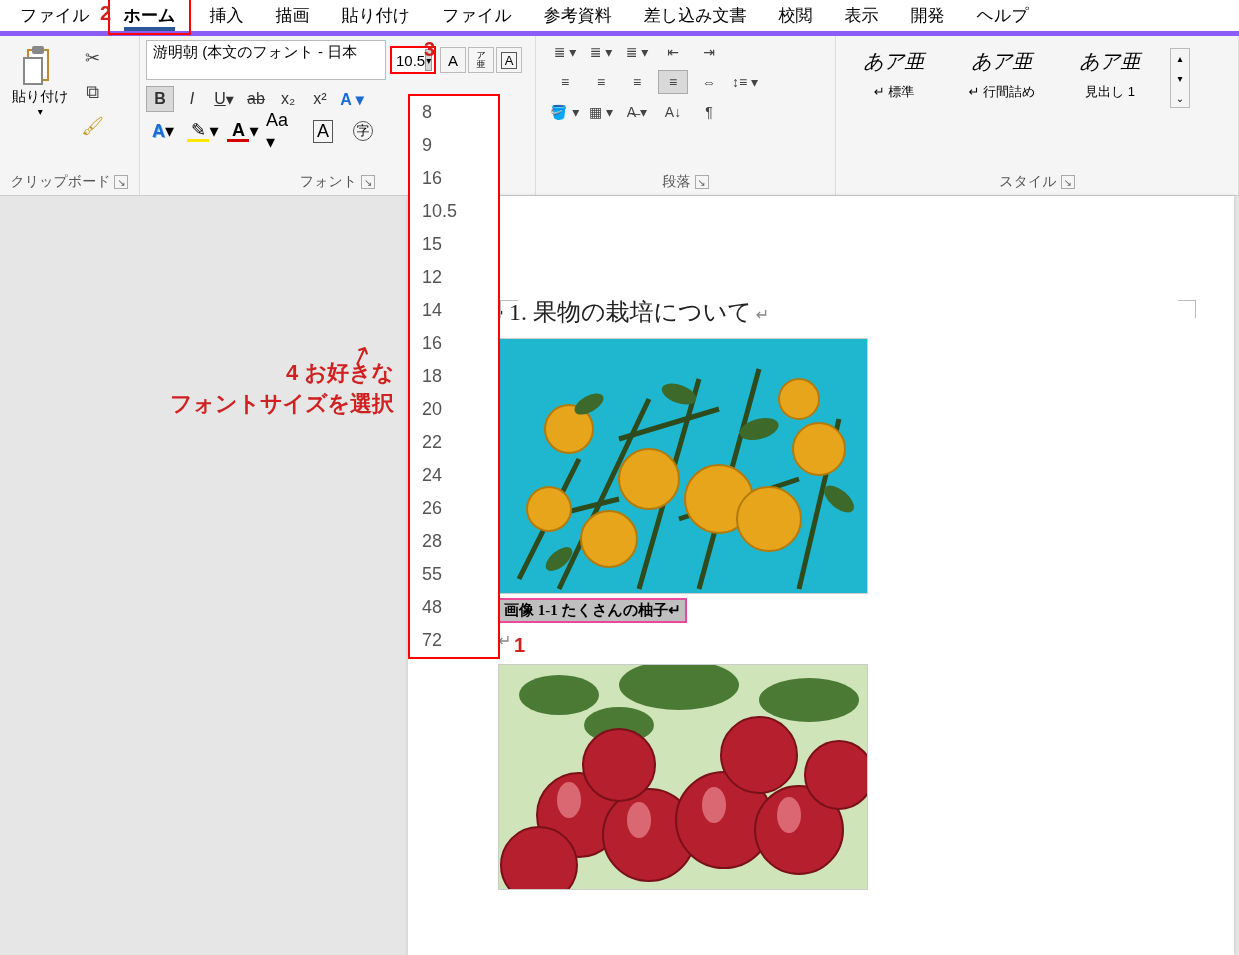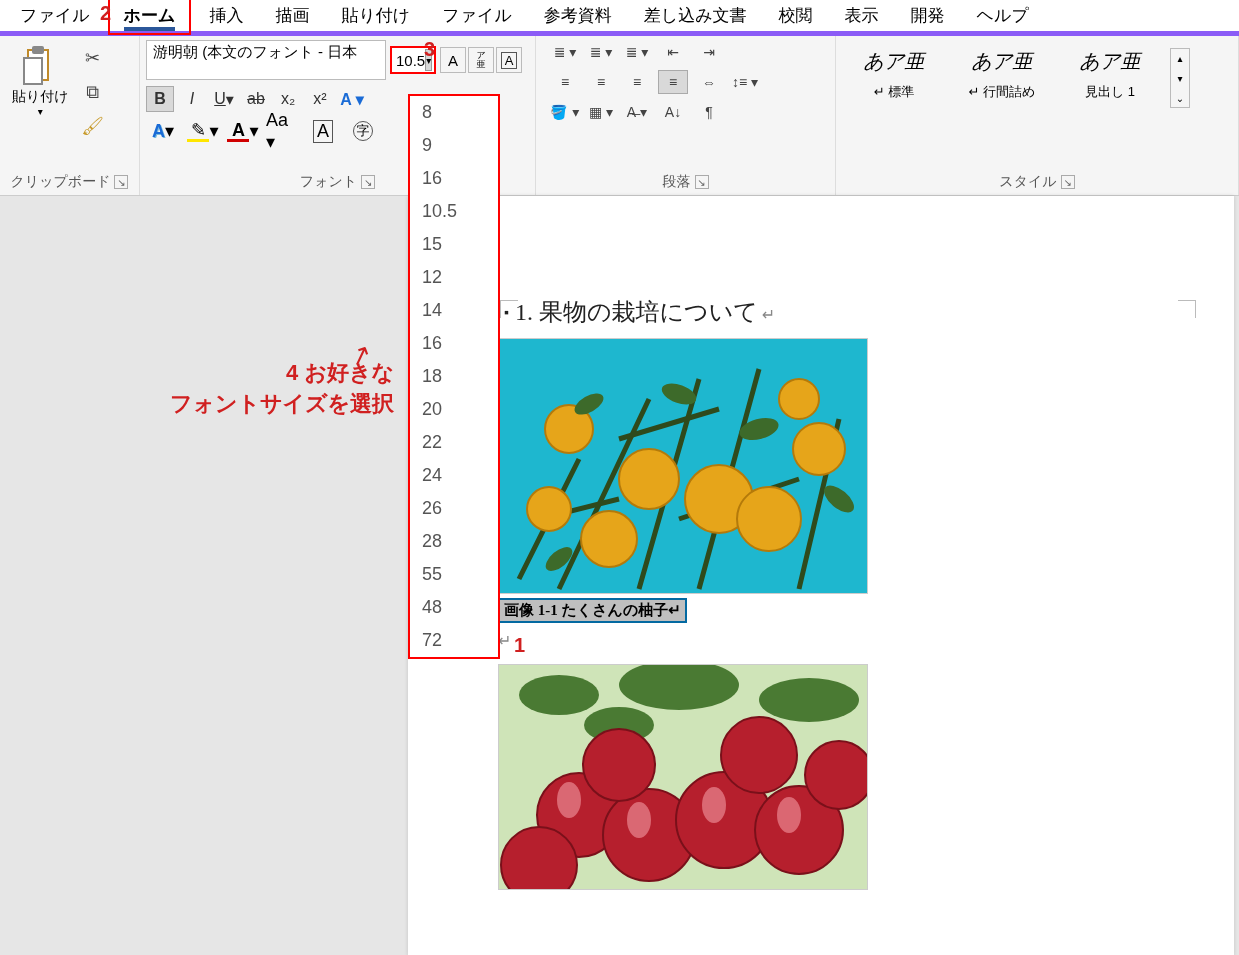--- a/index.html
+++ b/index.html
@@ -49,25 +49,25 @@
   .style-scroll { display:flex; flex-direction:column; gap:2px; border:1px solid #bbb; width:20px;}
   .style-scroll div { height:18px; display:flex; align-items:center; justify-content:center; font-size:10px;}
   
   
   .size-dropdown { position:absolute; top:94px; left:408px; width:92px; background:#fff; border:2px solid red; z-index:50; }
   .size-item { font-size:18px; color:#555; padding:6px 12px; cursor:default; }
   
   
   .doc-area { position:absolute; top:196px; left:0; right:0; bottom:0; background:#e6e6e6; }
   .page { position:absolute; left:408px; top:0; width:826px; background:#fff; min-height:760px; padding:100px 40px 0 90px; box-shadow: 0 0 4px rgba(0,0,0,0.15);}
-  .doc-heading { font-family:"Yu Mincho", serif; font-size:24px; color:#222; margin-bottom:10px;padding-left:6px;}
+  .doc-heading { font-family:"Yu Mincho", serif; font-size:24px; color:#222; margin-bottom:10px;}
   .doc-heading::before { content:"▪"; font-size:14px; margin-right:6px; position:relative; top:-3px;}
   .doc-heading::after { content:"↵"; font-size:16px; color:#888; margin-left:4px;}
   .photo { width:370px; height:256px; background:#2ab0c8; display:block; margin-bottom:4px; border:1px solid #ccc; overflow:hidden; position:relative;}
-  .caption-sel { display:inline-block; background:#bfbfbf; border:2px solid #0369a1; font-family:"Yu Mincho", serif; font-weight:bold; font-size:15px; padding:1px 4px;}
+  .caption-sel { display:inline-block; background:#bfbfbf; border:2px solid #ec4899; font-family:"Yu Mincho", serif; font-weight:bold; font-size:15px; padding:1px 4px;}
   .para-return { font-size:16px; color:#888; display:block; margin:8px 0 14px 0;}
   .photo2 { width:370px; height:226px; background:#3a6b2d; display:block; overflow:hidden; position:relative; border:1px solid #ccc;}
   
   
   .anno { position:absolute; color:#d02020; font-weight:bold; font-size:20px; z-index:100; }
   .anno-arrow { position:absolute; color:#d02020; font-size:26px; z-index:100; transform: rotate(-20deg);}
   .anno-text { position:absolute; color:#d02020; font-weight:bold; font-size:22px; z-index:100; text-align:right; line-height:1.4;}
   
   .page-corner { position:absolute; top:300px; width:18px; height:18px; }
   .page-corner.left { left:500px; border-left:1px solid #bbb; border-top:1px solid #bbb;}

